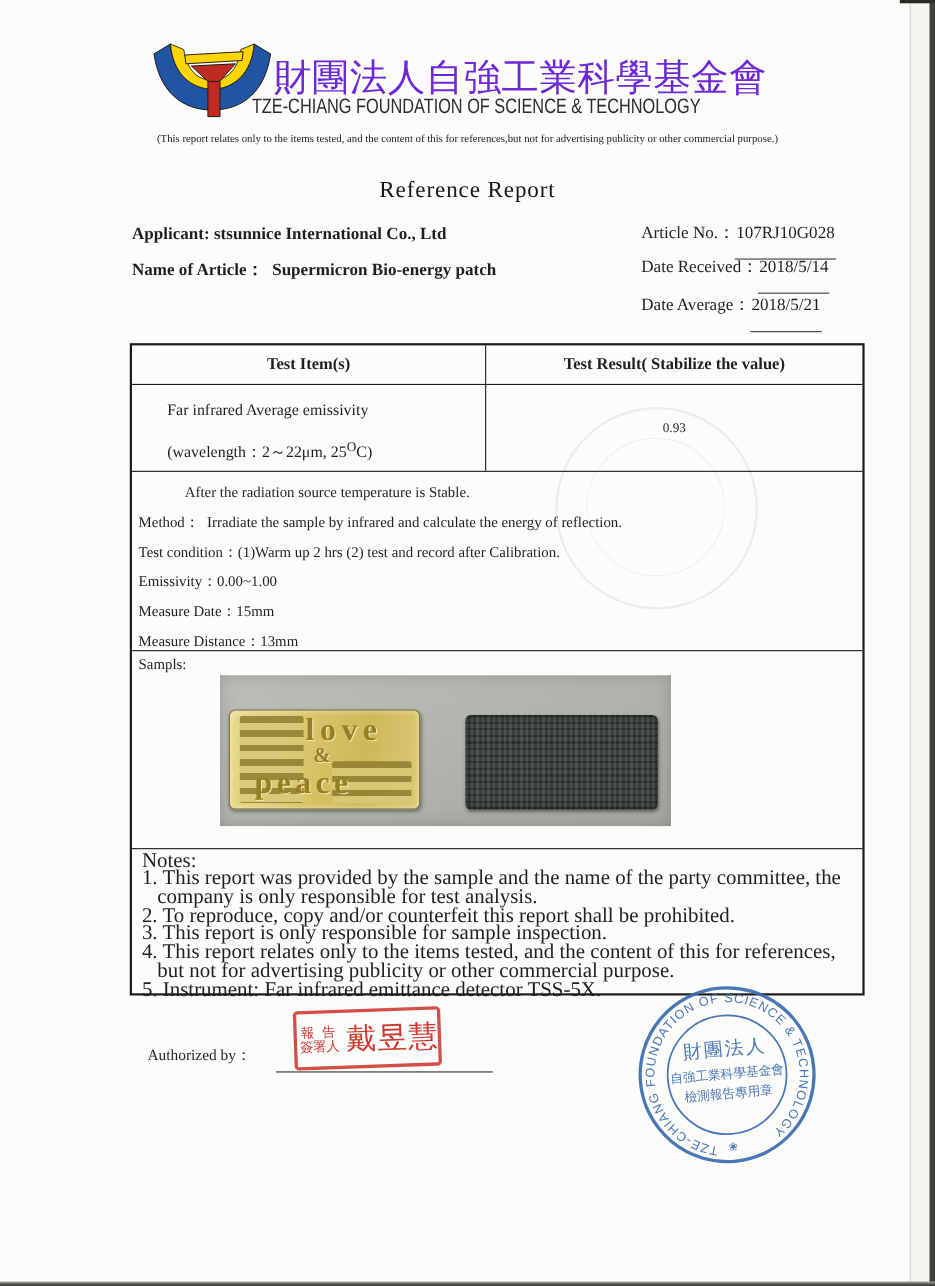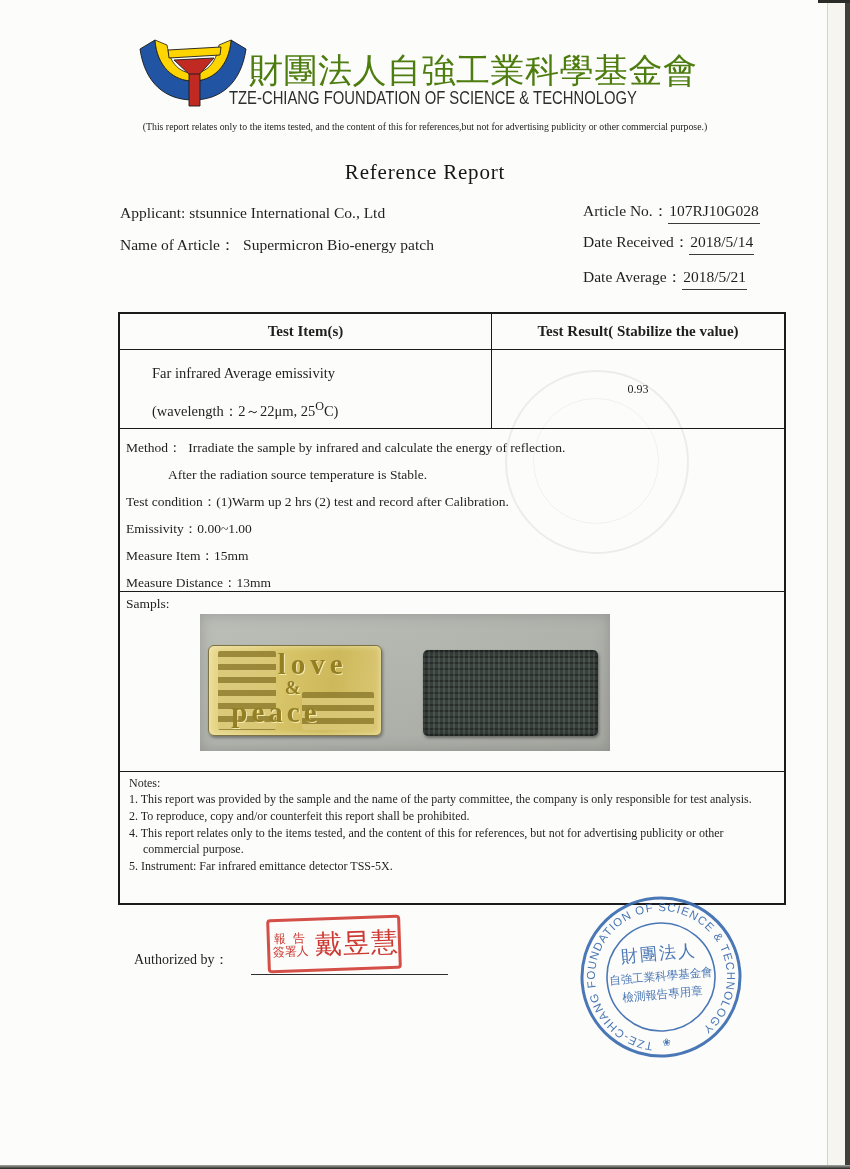--- a/index.html
+++ b/index.html
@@ -8,51 +8,51 @@
     background:#fcfcfa; overflow:hidden;
     font-family:"Liberation Serif","DejaVu Serif",serif; color:#1f1f1f;
   }
   
   .edge-right{position:absolute;right:0;top:0;bottom:0;width:5px;background:#413f3a;z-index:9;}
   .edge-col{position:absolute;left:827px;top:0;bottom:0;width:18px;background:rgba(240,238,230,.55);border-left:1px solid rgba(150,148,138,.35);z-index:8;}
   .edge-top-right{position:absolute;left:818px;top:0;width:32px;height:3px;background:#2b2b28;z-index:10;}
   .edge-bottom{position:absolute;left:0;right:0;bottom:0;height:4px;background:linear-gradient(180deg,#a8a8a4,#23231f);z-index:10;}
   
   .logo{position:absolute;left:138px;top:36px;width:110px;height:74px;}
-  .org-zh{position:absolute;left:249px;top:48px;font-size:34px;letter-spacing:.5px;color:#4d7c0f;white-space:nowrap;}
+  .org-zh{position:absolute;left:249px;top:48px;font-size:34px;letter-spacing:.5px;color:#6d28d9;white-space:nowrap;}
   .org-en{
     position:absolute;left:229px;top:87px;font-size:19px;color:#2d2d2d;white-space:nowrap;
     font-family:"Liberation Sans","DejaVu Sans",sans-serif;
     transform:scaleX(.78);transform-origin:left top;
   }
   .disclaimer{position:absolute;left:0;top:121px;width:850px;text-align:center;font-size:9.8px;color:#1c1c1c;letter-spacing:0;}
   .report-title{position:absolute;left:0;top:160px;width:850px;text-align:center;font-size:21px;letter-spacing:.8px;color:#161616;}
   
   .meta-left{position:absolute;left:120px;top:204px;font-size:15.5px;}
-  .meta-left .meta-line{margin-bottom:13px;white-space:pre;}
+  .meta-left .meta-line{margin-bottom:13px;white-space:pre;font-weight:bold;}
   .meta-right{position:absolute;left:583px;top:201px;font-size:15.5px;}
   .meta-right .meta-line{margin-bottom:10px;white-space:pre;}
   .meta-right .meta-line.gap{margin-top:14px;}
-  .uline{border-bottom:1.2px solid #3a3a3a;padding:0 1px 4px 1px;}
+  .uline{border-bottom:1.2px solid #3a3a3a;padding:0 1px 15px 1px;}
   
   .tbl{position:absolute;left:118px;top:312px;width:668px;height:593px;border:2px solid #1b1b1b;box-sizing:border-box;z-index:2;background:transparent;}
   .tbl-row{display:flex;border-bottom:1.5px solid #1b1b1b;box-sizing:border-box;}
   .tbl-header{height:36px;}
   .tbl-header .c-left,.tbl-header .c-right{display:flex;align-items:center;justify-content:center;font-weight:bold;font-size:15px;}
-  .c-left{width:372px;border-right:1.5px solid #1b1b1b;box-sizing:border-box;}
+  .c-left{width:322px;border-right:1.5px solid #1b1b1b;box-sizing:border-box;}
   .c-right{flex:1;}
   .tbl-item{height:79px;}
   .item-cell{padding:7px 0 0 32px;font-size:14.5px;line-height:33px;}
   .result-cell{display:flex;align-items:center;justify-content:center;font-size:12px;}
   .sec-method{height:163px;border-bottom:1.5px solid #1b1b1b;box-sizing:border-box;padding:5px 6px 0 6px;font-size:13.5px;}
   .m-line{line-height:27px;white-space:pre-wrap;}
   .m-line.indent{padding-left:42px;}
   .sec-samples{height:180px;border-bottom:1.5px solid #1b1b1b;box-sizing:border-box;position:relative;}
   .samples-label{padding:4px 0 0 6px;font-size:13.5px;}
-  .sec-notes{padding:3px 9px 0 9px;font-size:12px;}
+  .sec-notes{padding:3px 9px 0 9px;font-size:19px;}
   .note-label{line-height:16px;}
   .note-item{line-height:16.8px;padding-left:14px;text-indent:-14px;}
   
   .photo{position:absolute;left:80px;top:22px;width:410px;height:137px;background:linear-gradient(160deg,#bcbeb8 0%,#b0b2ac 55%,#a5a7a0 100%);box-shadow:inset 0 0 14px rgba(90,90,88,.35);}
   .gold-patch{position:absolute;left:8px;top:31px;width:172px;height:89px;border-radius:6px;background:linear-gradient(100deg,#e9da92 0%,#d7c367 45%,#cdb95b 70%,#dcc976 100%);border:1px solid #7d7344;box-shadow:1px 2px 3px rgba(60,60,55,.5), inset 0 0 6px rgba(255,250,210,.6);overflow:hidden;}
   .stripes{position:absolute;background:repeating-linear-gradient(180deg,#8f7c2e 0 6px,#d9c877 6px 13px);opacity:.85;border-radius:2px;}
   .stripes.left{left:5%;top:6%;width:34%;height:88%;}
   .stripes.right{right:4%;top:52%;width:42%;height:42%;}
   .g-word{position:absolute;color:#947f24;text-shadow:1px 1px 0 rgba(246,238,183,.9);font-weight:bold;line-height:1;}
   .g-love{left:40%;top:5%;font-size:29px;letter-spacing:5px;}
@@ -119,25 +119,25 @@
     </div>
     <div class="tbl-row tbl-item">
       <div class="c-left item-cell">
         <div>Far infrared Average emissivity</div>
         <div><span>(wavelength：2～22μm, 25</span><sup>O</sup><span>C)</span></div>
       </div>
       <div class="c-right result-cell">0.93</div>
     </div>
 
     <div class="sec-method">
+      <div class="m-line indent">After the radiation source temperature is Stable.</div>
       <div class="m-line">Method：  Irradiate the sample by infrared and calculate the energy of reflection.</div>
-      <div class="m-line indent">After the radiation source temperature is Stable.</div>
       <div class="m-line">Test condition：(1)Warm up 2 hrs (2) test and record after Calibration.</div>
       <div class="m-line">Emissivity：0.00~1.00</div>
-      <div class="m-line">Measure Item：15mm</div>
+      <div class="m-line">Measure Date：15mm</div>
       <div class="m-line">Measure Distance：13mm</div>
     </div>
 
     <div class="sec-samples">
       <div class="samples-label">Sampls:</div>
       <div class="photo">
         <div class="gold-patch">
           <div class="stripes left"></div>
           <div class="stripes right"></div>
           <div class="g-word g-love">love</div>
@@ -145,20 +145,21 @@
           <div class="g-word g-peace">peace</div>
         </div>
         <div class="dark-patch"></div>
       </div>
     </div>
 
     <div class="sec-notes">
       <div class="note-label">Notes:</div>
       <div class="note-item">1. This report was provided by the sample and the name of the party committee, the company is only responsible for test analysis.</div>
       <div class="note-item">2. To reproduce, copy and/or counterfeit this report shall be prohibited.</div>
+      <div class="note-item">3. This report is only responsible for sample inspection.</div>
       <div class="note-item">4. This report relates only to the items tested, and the content of this for references, but not for advertising publicity or other commercial purpose.</div>
       <div class="note-item">5. Instrument: Far infrared emittance detector TSS-5X.</div>
     </div>
   </div>
 
   <div class="authorized">Authorized by：</div>
   <div class="auth-line"></div>
 
   <div class="red-stamp">
     <div class="red-role">

